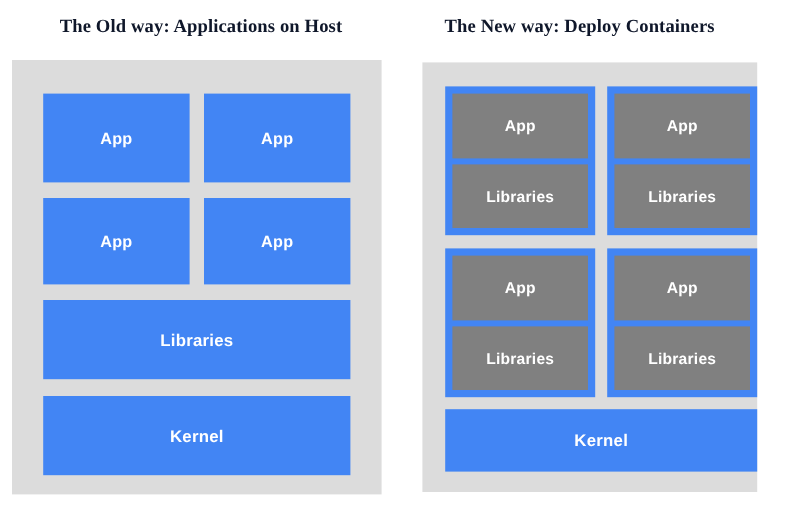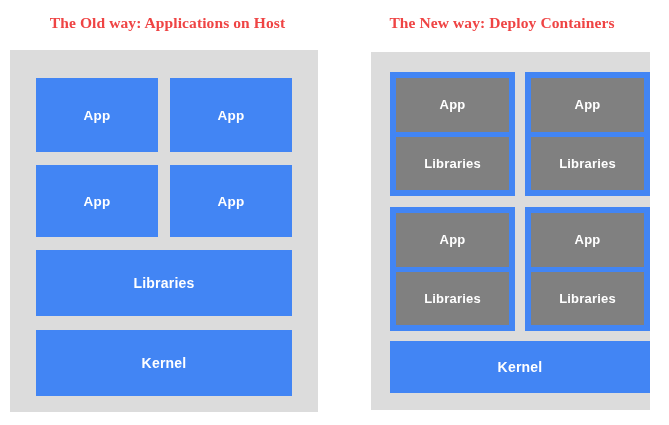--- a/index.html
+++ b/index.html
@@ -14,28 +14,28 @@
     overflow: hidden;
     font-family: "Liberation Sans", sans-serif;
     -webkit-font-smoothing: antialiased;
   }
 
   .panel-wrap {
     position: absolute;
     top: 0;
   }
   .panel-wrap.left  { left: 0;   width: 335px; height: 425px; }
-  .panel-wrap.right { left: 335px; width: 334px; height: 326px; }
+  .panel-wrap.right { left: 316px; width: 334px; height: 326px; }
 
   .panel-title {
     text-align: center;
     font-family: "Liberation Serif", serif;
     font-weight: bold;
     font-size: 15.5px;
-    color: #ef4444;
+    color: #0f172a;
     letter-spacing: 0.1px;
     padding-top: 14px;
     height: 22px;
     box-sizing: border-box;
     white-space: nowrap;
   }
 
   .panel {
     position: absolute;
     background: #dcdcdc;

